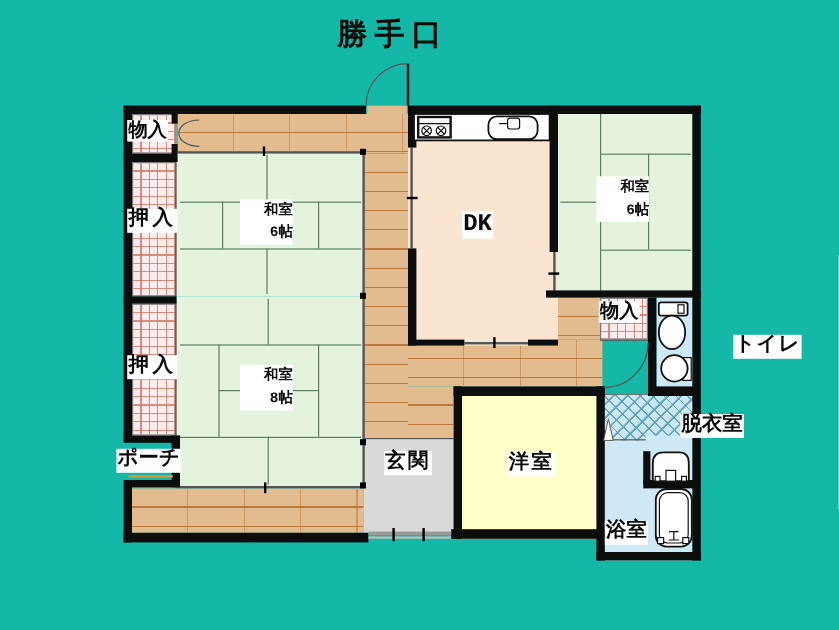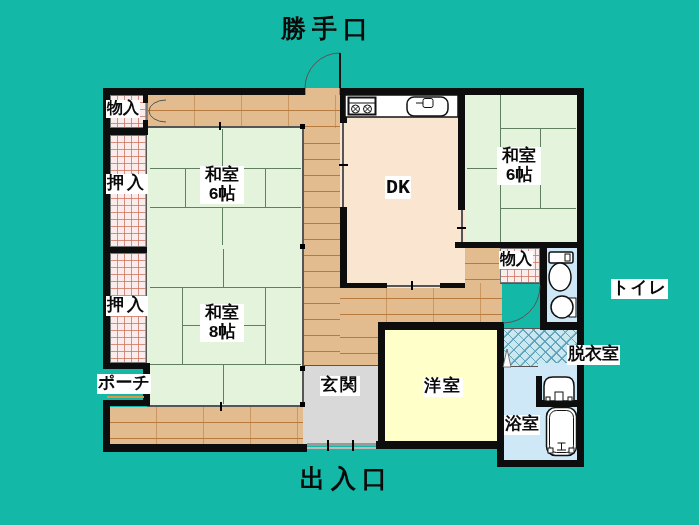--- a/index.html
+++ b/index.html
@@ -24,22 +24,22 @@
   .xhatch{position:absolute;background-color:#cbe7f0;box-sizing:border-box;border-top:1px solid #555;
      background-image:
      repeating-linear-gradient(45deg, transparent 0 6px, rgba(88,158,184,.9) 6px 7px),
      repeating-linear-gradient(135deg, transparent 0 6px, rgba(88,158,184,.9) 7px 8px);}
   .blue{position:absolute;background:#cfe8f7;}
   .dk{position:absolute;background:#fae6d0;}
   .yellow{position:absolute;background:#ffffc9;}
   .gray{position:absolute;background:#d9d9d9;}
   .lbl{position:absolute;background:#fff;color:#0a0a0a;font-weight:700;font-size:17px;
        line-height:1.15;white-space:nowrap;padding:0 1px;}
-  .lbl2{position:absolute;background:#fff;color:#0a0a0a;font-weight:700;font-size:17px;
-       line-height:19px;text-align:center;width:44px;}
+  .lbl2{position:absolute;background:#fff;color:#0a0a0a;font-weight:700;font-size:12px;
+       line-height:19px;text-align:right;width:44px;}
   .big{position:absolute;color:#0a0a0a;font-weight:700;font-size:25px;letter-spacing:6px;white-space:nowrap;}
   svg.fx{position:absolute;left:0;top:0;pointer-events:none;}
 </style>
 </head>
 <body>
 
 <div id="plan">
 
   <div class="wood" style="left:148px;top:95px;width:192px;height:33px;"></div>
   <div class="wood" style="left:303px;top:128px;width:37px;height:237px;"></div>
@@ -191,21 +191,20 @@
     </g>
     <g>
       <path d="M166,100 A17,11 0 0 0 149,111 M166,122 A17,11 0 0 1 149,111" fill="none" stroke="#555" stroke-width="1"></path>
     </g>
     <g>
       <polygon points="503,367 511,367 507,349" fill="#fff" stroke="#555" stroke-width="0.8"></polygon>
     </g>
   </svg>
 
   <div class="big" style="left:281px;top:12px;">勝手口</div>
-  <div class="big" style="left:300px;top:462px;">出入口</div>
 
   <div class="lbl" style="left:106px;top:100px;font-size:16px;">物入</div>
   <div class="lbl" style="left:106px;top:174px;letter-spacing:3px;">押入</div>
   <div class="lbl" style="left:106px;top:296px;letter-spacing:3px;">押入</div>
   <div class="lbl" style="left:97px;top:374px;">ポーチ</div>
 
   <div class="lbl2" style="left:200px;top:166px;">
     <span>和室</span><br>
     <span>6帖</span>
   </div>
@@ -217,15 +216,15 @@
     <span>和室</span><br>
     <span>6帖</span>
   </div>
 
   <div class="lbl" style="left:385px;top:176px;font-size:20px;">DK</div>
   <div class="lbl" style="left:423px;top:377px;letter-spacing:2px;">洋室</div>
   <div class="lbl" style="left:320px;top:376px;letter-spacing:2px;">玄関</div>
   <div class="lbl" style="left:499px;top:251px;font-size:16px;">物入</div>
   <div class="lbl" style="left:611px;top:279px;letter-spacing:1px;">トイレ</div>
   <div class="lbl" style="left:567px;top:345px;">脱衣室</div>
-  <div class="lbl" style="left:504px;top:415px;">浴室</div>
+  <div class="lbl" style="left:504px;top:434px;">浴室</div>
 
 </div>
 
 </body></html>

